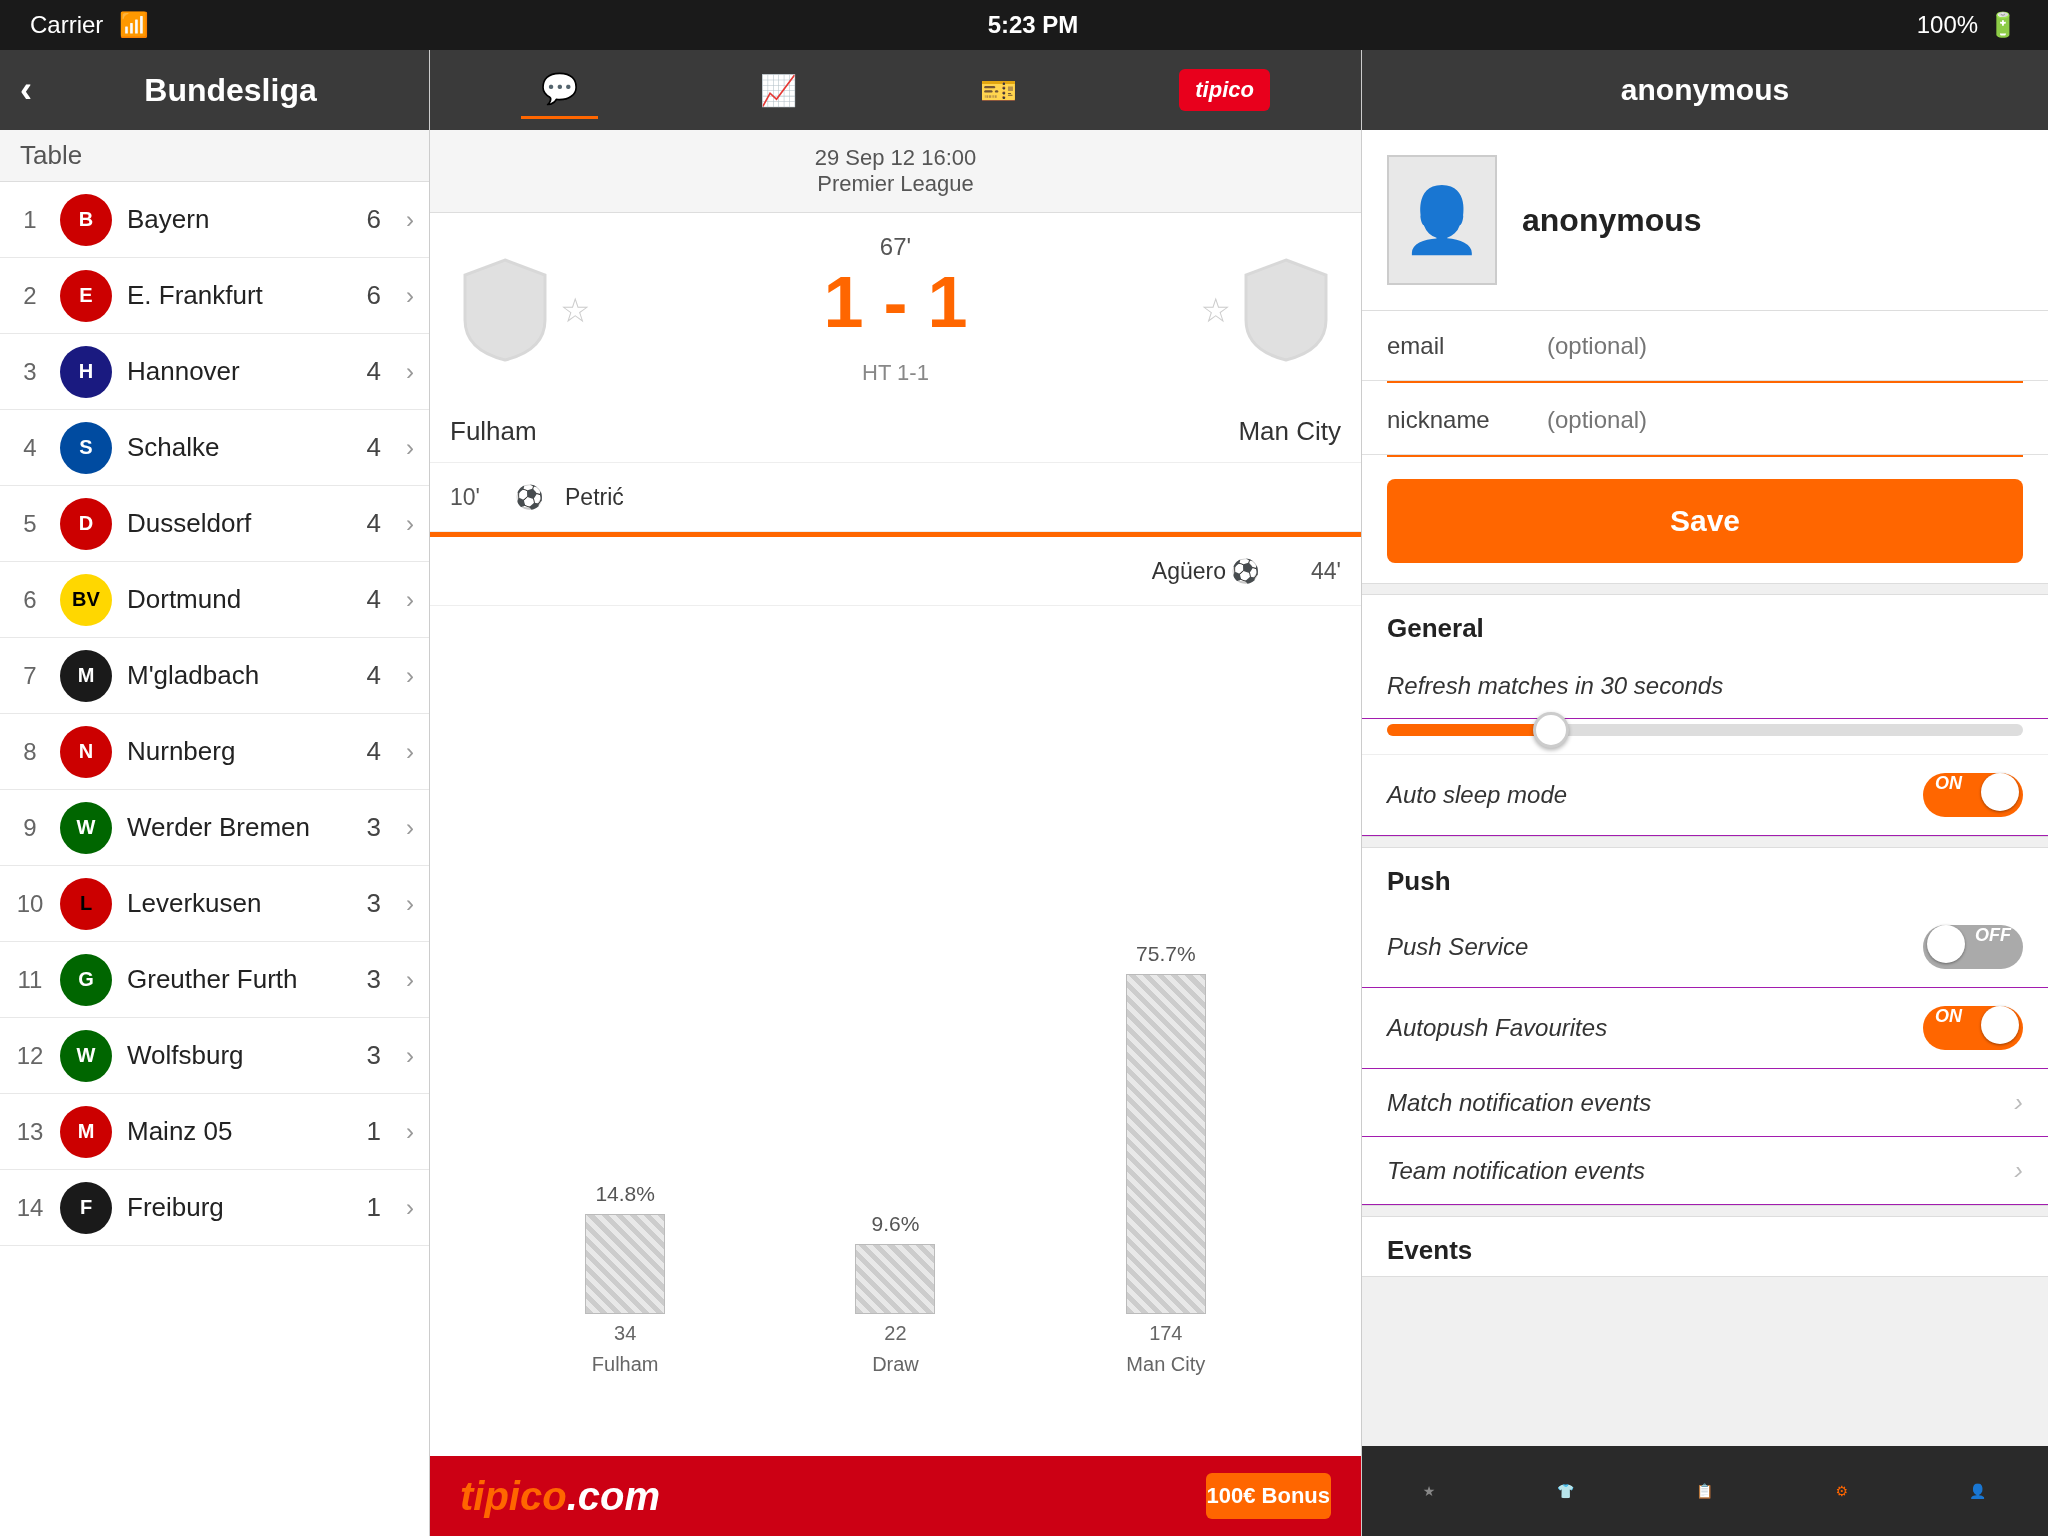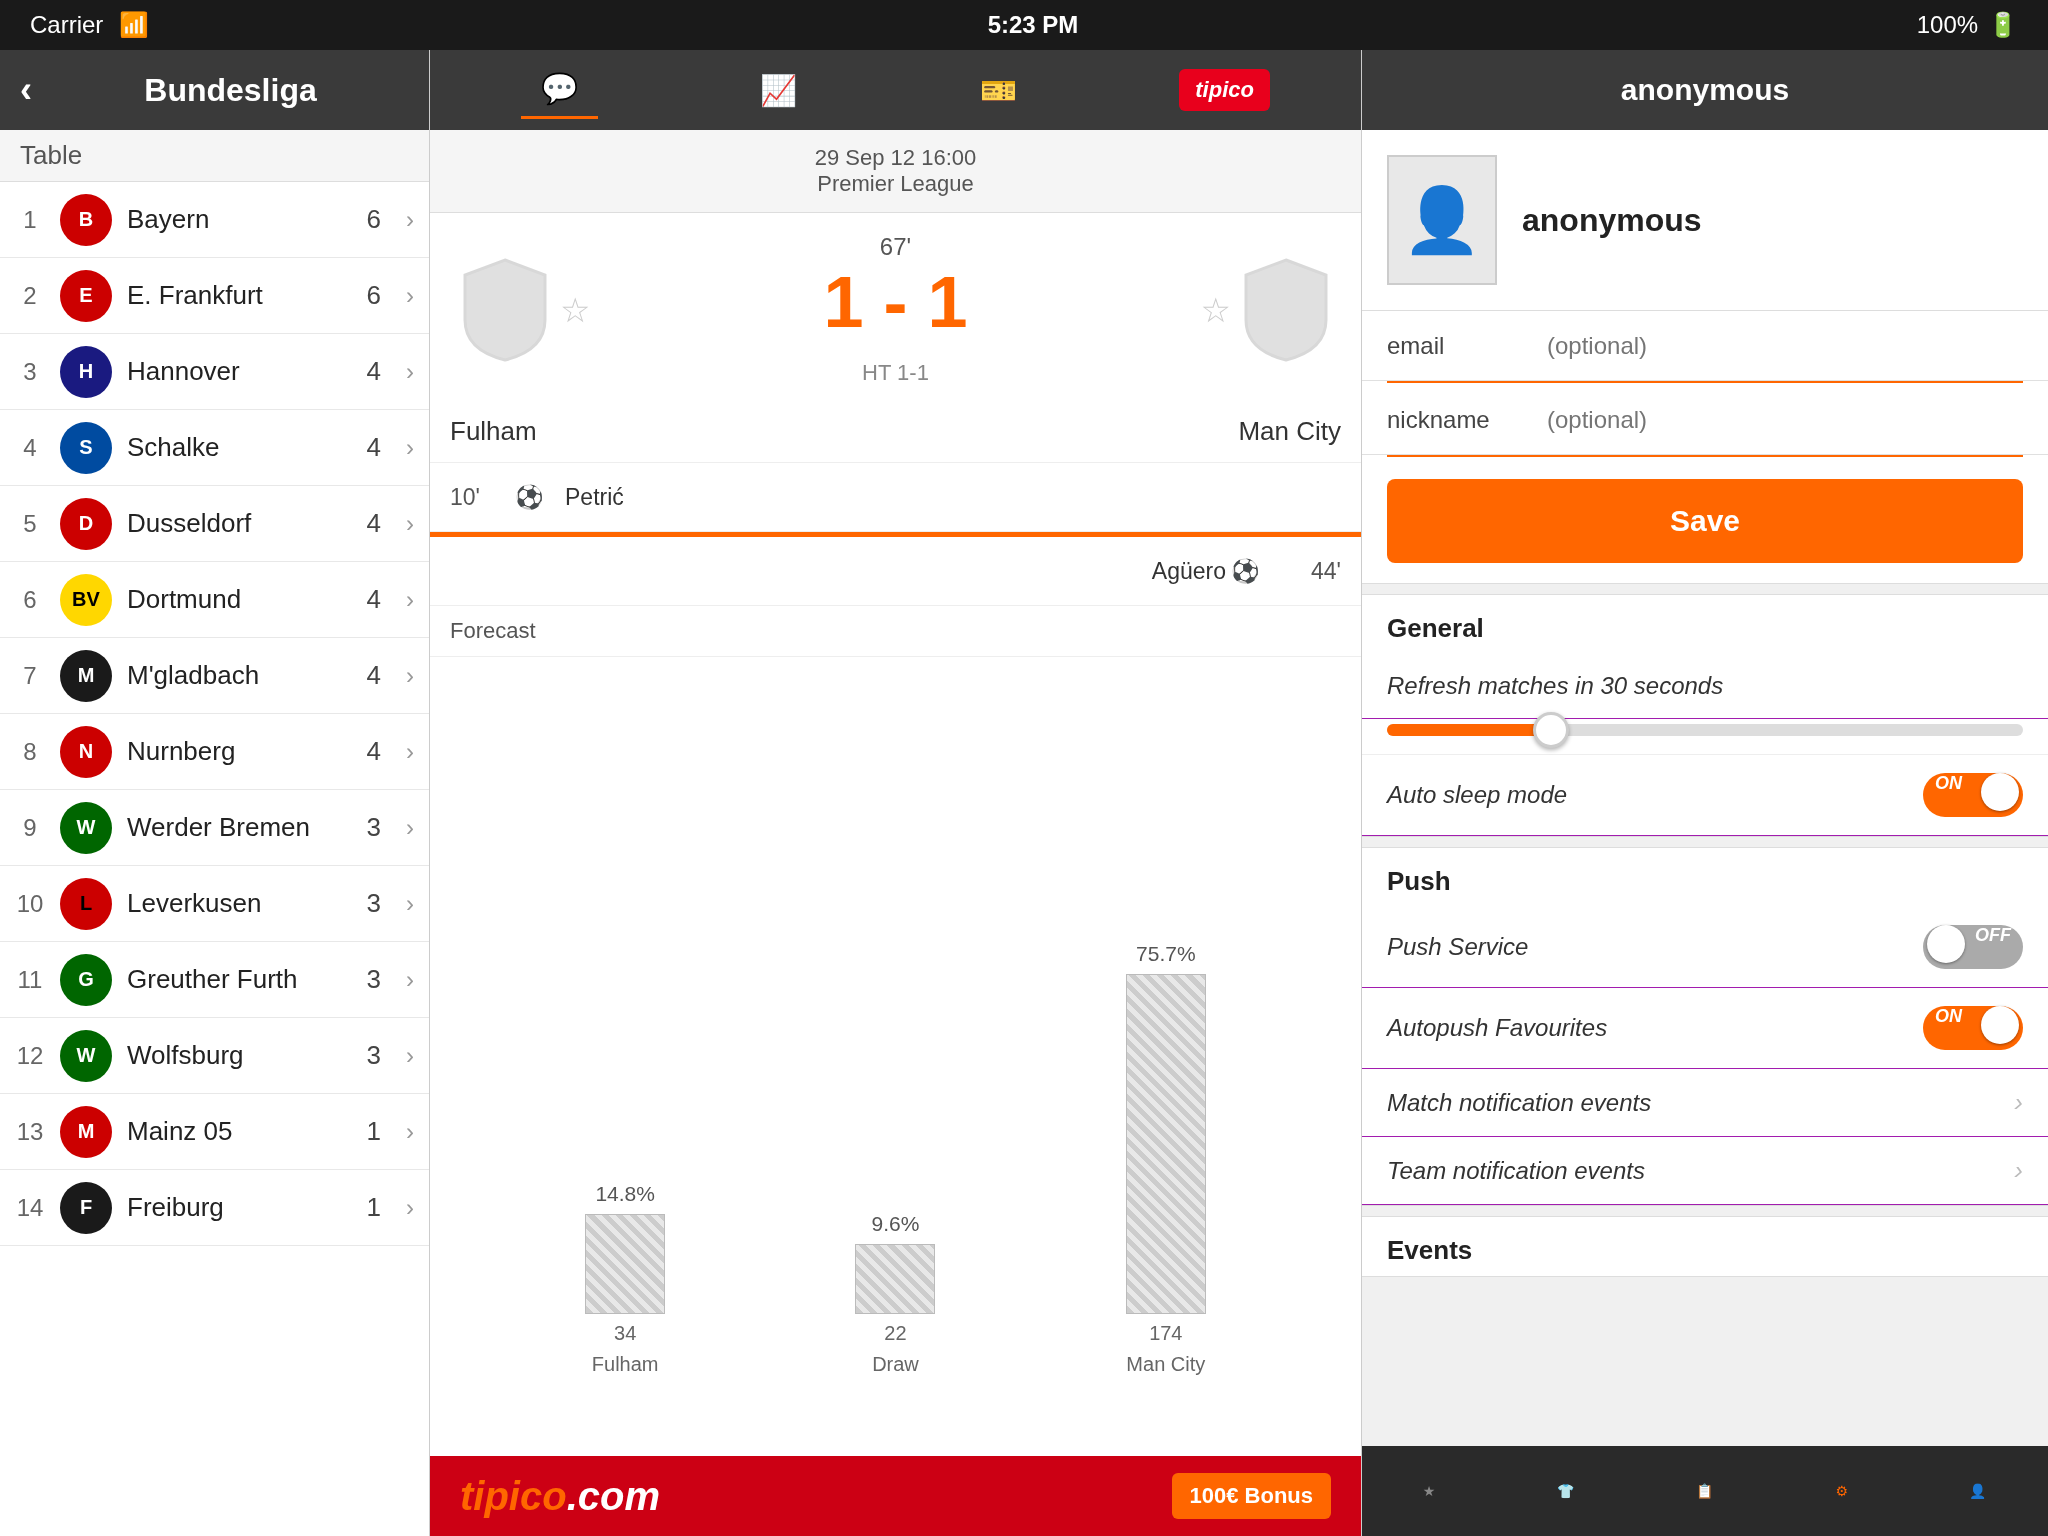--- a/index.html
+++ b/index.html
@@ -335,21 +335,21 @@
       font-weight: bold;
     }
 
     .tipico-logo-text span { color: #ff6600; }
 
     .bonus-badge {
       background: #ff6600;
       color: white;
       font-size: 22px;
       font-weight: bold;
-      padding: 10px 18px;
+      padding: 10px 1px;
       border-radius: 6px;
     }
 
     
     .right-panel {
       width: 686px;
       background: #f0f0f0;
       display: flex;
       flex-direction: column;
       flex-shrink: 0;
@@ -782,21 +782,20 @@
         <span class="event-name">Petrić</span>
       </div>
       <div class="orange-bar"></div>
       <div class="event-row">
         <span class="event-name" style="text-align:right; flex:1;">Agüero</span>
         <div class="event-icon">⚽</div>
         <span class="event-time" style="text-align:right;">44'</span>
       </div>
     </div>
 
-    <div class="forecast-label">Forecast</div>
 
     <div class="chart-area" id="chart-area">
         <div class="bar-group">
     <span class="bar-pct">14.8%</span>
     <div class="bar" style="height:100px;"></div>
     <span class="bar-count">34</span>
     <span class="bar-name">Fulham</span>
   </div>
         <div class="bar-group">
     <span class="bar-pct">9.6%</span>

